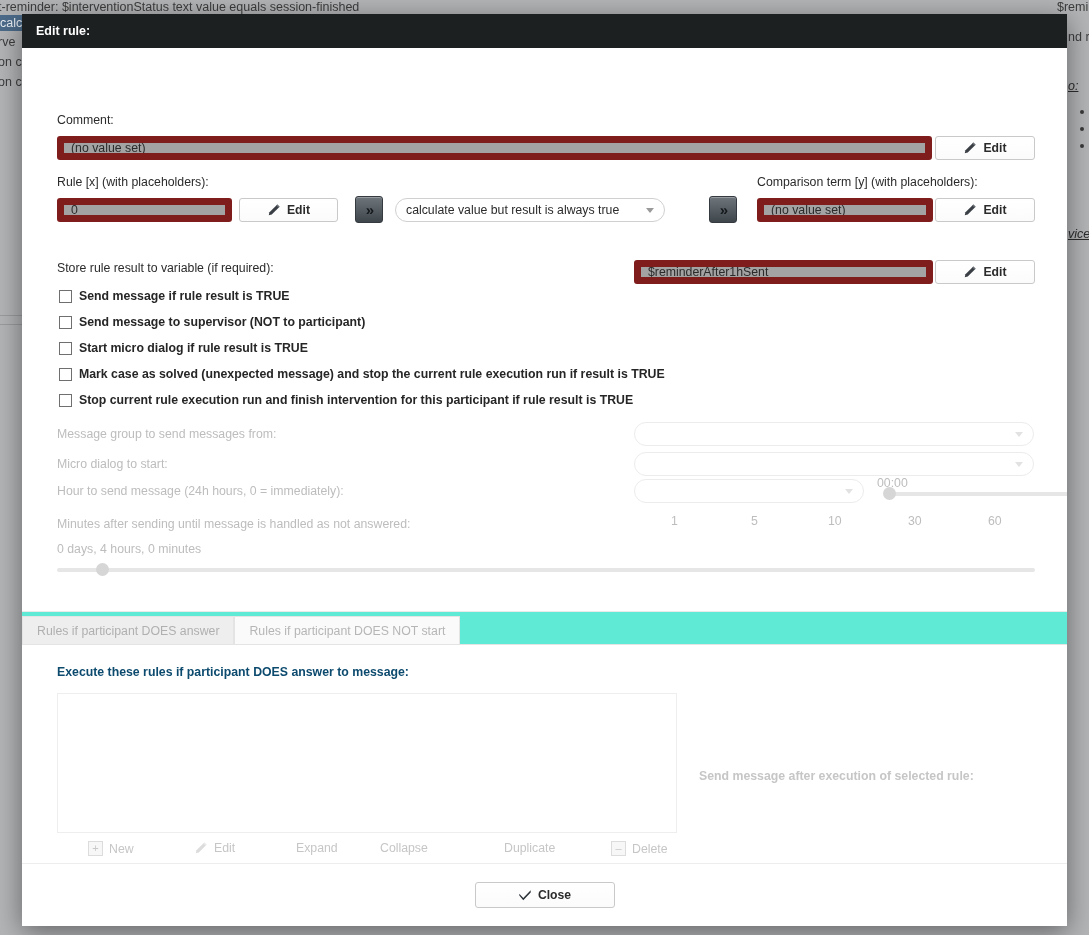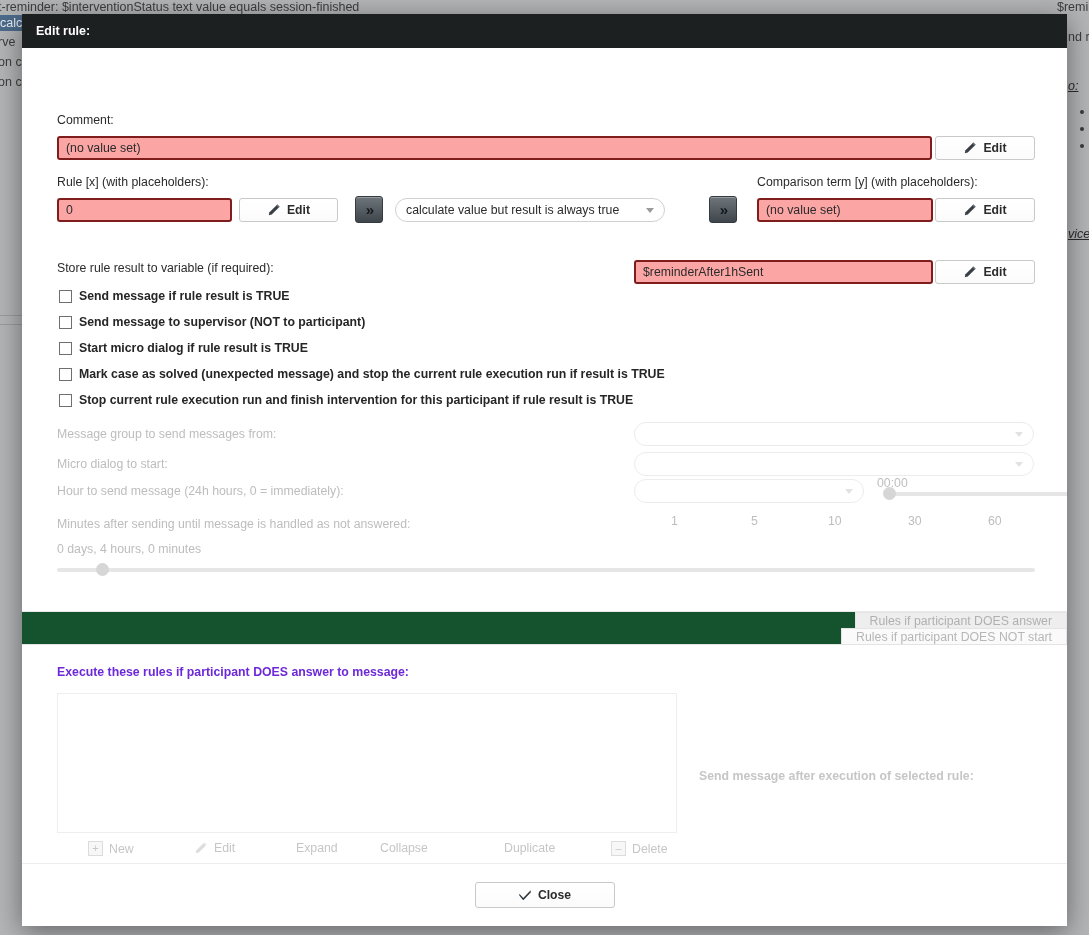--- a/index.html
+++ b/index.html
@@ -91,23 +91,23 @@
     color: #2b2b2b;
     white-space: nowrap;
   }
   .lbl-dim {
     font-size: 12.3px;
     color: #bdbdbd;
     white-space: nowrap;
   }
   .txtbox {
     box-sizing: border-box;
-    border: 2px solid #7f1d1d;
+    border: 7px solid #7f1d1d;
     border-radius: 3px;
-    background: #fca5a5;
+    background: #a3a3a3;
     font-size: 12.3px;
     color: #2b2b2b;
     padding: 0 7px;
     display: flex;
     align-items: center;
     height: 24px;
     overflow: hidden;
     white-space: nowrap;
   }
   .btn {
@@ -212,27 +212,26 @@
     background: #d6d6d6;
     cursor: pointer;
   }
 
   
   #tabstrip {
     position: absolute;
     left: 0;
     right: 0;
     height: 32px;
-    background: #14532d;
+    background: #5eead4;
     border-top: 1px solid #eaeaea;
     border-bottom: 1px solid #e4e4e4;
     display: flex;
     align-items: flex-end;
-    padding-left: 21px;
-    flex-direction: column;
+    padding-left: 0;
   }
   .tab {
     box-sizing: border-box;
     height: 28px;
     display: flex;
     align-items: center;
     padding: 0 14px;
     font-size: 12.3px;
     color: #b6b6b6;
     border: 1px solid #e4e4e4;
@@ -430,21 +429,21 @@
 
     <div id="tabstrip" style="top:563px;">
       <div class="tab active">
         <span>Rules if participant DOES answer</span>
       </div>
       <div class="tab inactive">
         <span>Rules if participant DOES NOT start</span>
       </div>
     </div>
 
-    <div class="lbl-dim" style="position:absolute; left:35px; top:617px; font-weight:bold; color:#6d28d9;">Execute these rules if participant DOES answer to message:</div>
+    <div class="lbl-dim" style="position:absolute; left:35px; top:617px; font-weight:bold; color:#0c4a6e;">Execute these rules if participant DOES answer to message:</div>
 
     <div id="rules-list" style="left:35px; top:645px; width:620px; height:140px;"></div>
 
     <div class="lbl-dim" style="position:absolute; left:677px; top:721px; font-weight:bold; color:#c6c6c6;">Send message after execution of selected rule:</div>
 
     <div class="toolbtn" style="left:66px; top:793px;">
       <span class="toolicon">+</span>
       <span>New</span>
     </div>
     <div class="toolbtn" style="left:172px; top:793px;">

